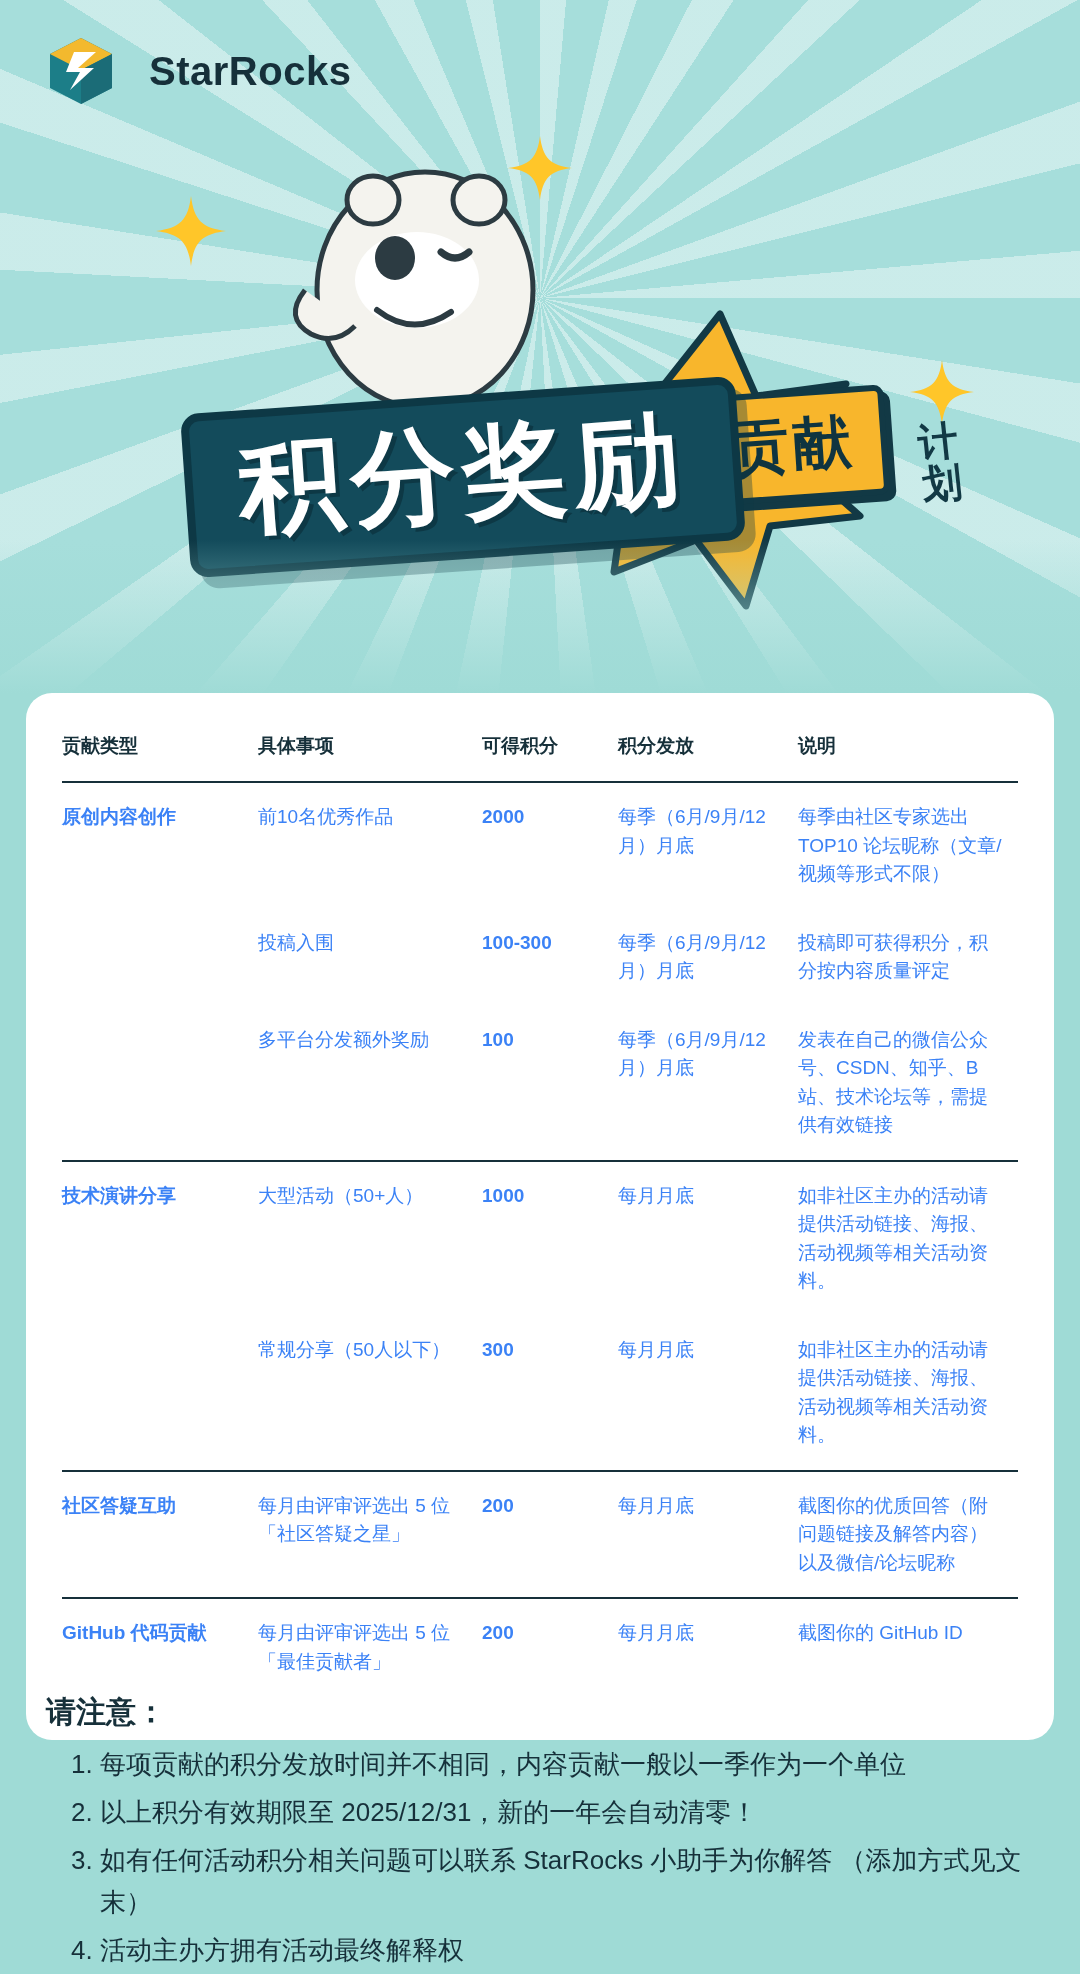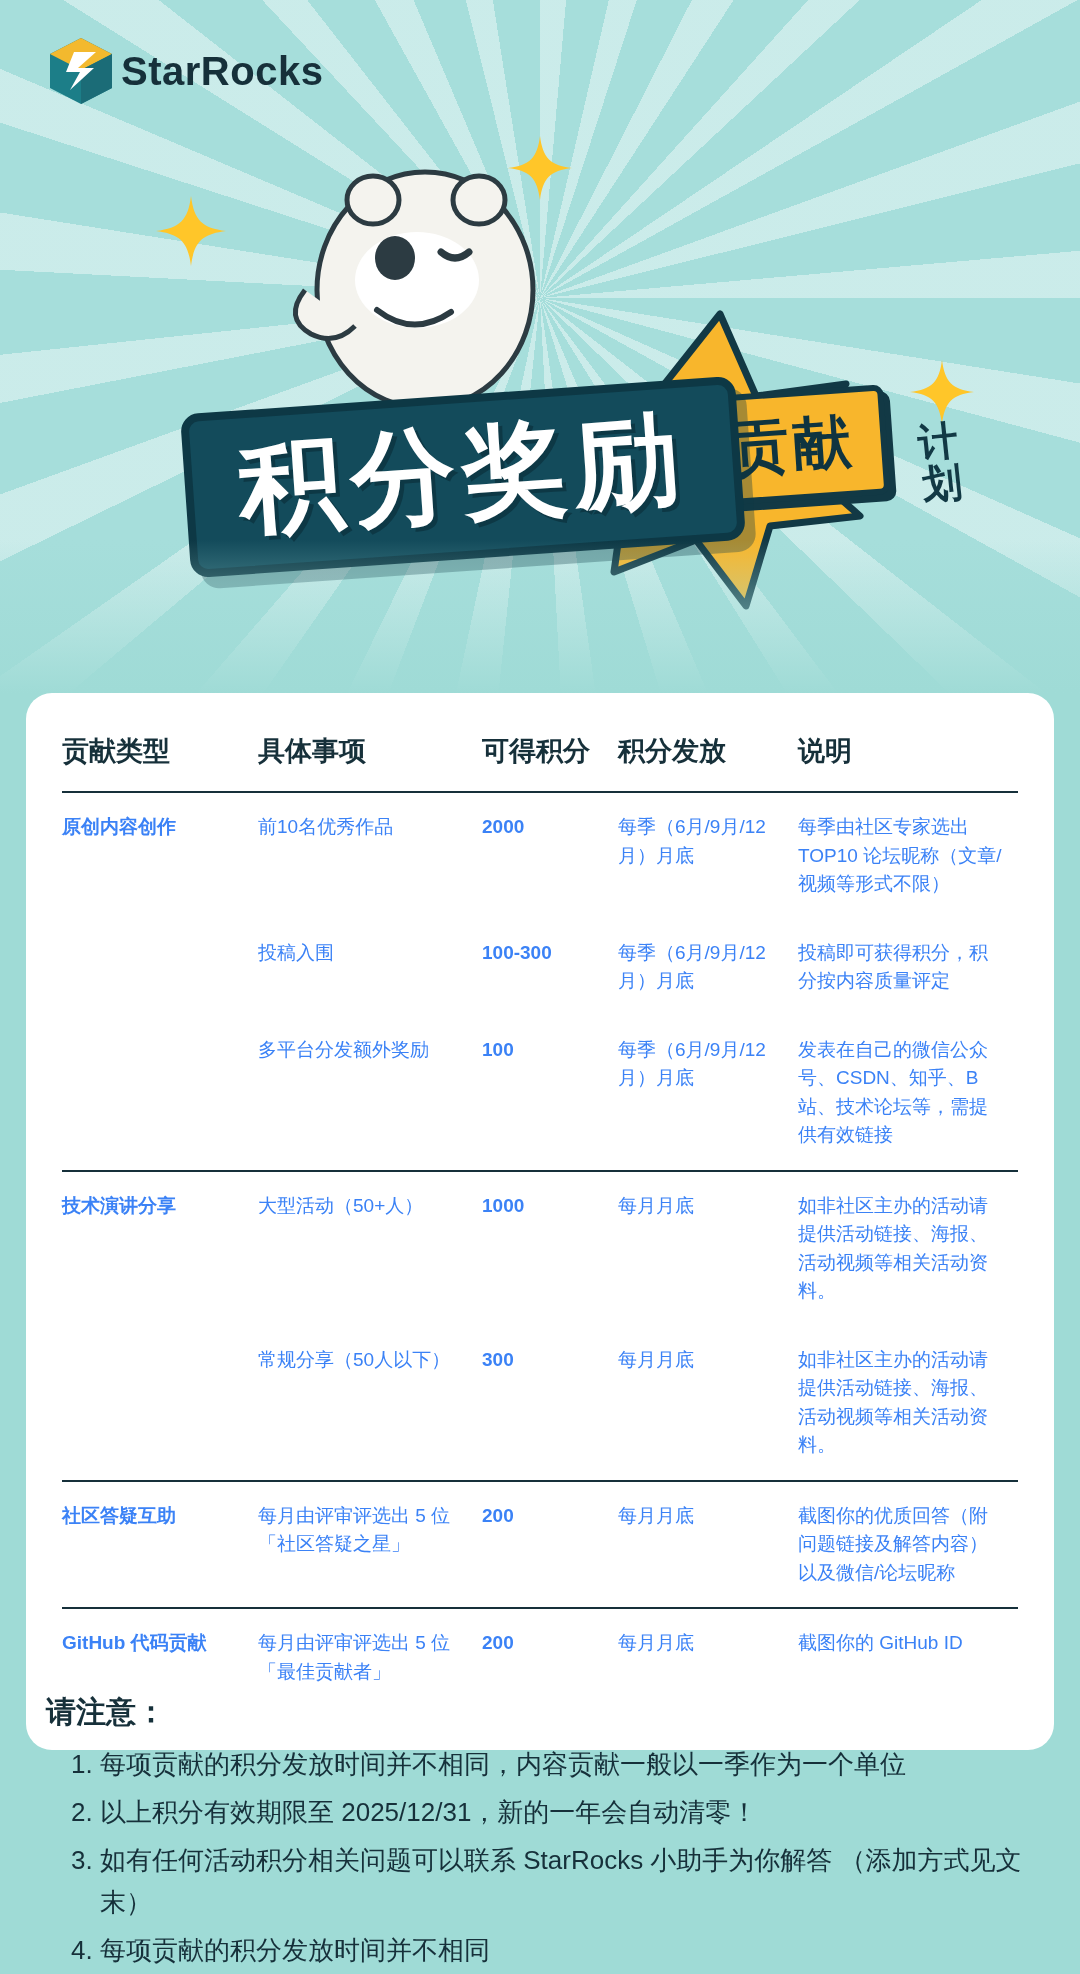--- a/index.html
+++ b/index.html
@@ -50,21 +50,21 @@
         rgba(255,255,255,.55) 346deg 351deg, rgba(255,255,255,0) 351deg 360deg);
     opacity:.75;
   }
   .hero-fade{
     position:absolute;left:0;right:0;bottom:0;height:180px;
     background:linear-gradient(to bottom, rgba(159,219,214,0) 0%, #9fdbd6 85%);
   }
 
   
   .logo{
-    position:absolute;left:44px;top:34px;display:flex;align-items:center;gap:3px;
+    position:absolute;left:44px;top:34px;display:flex;align-items:center;gap:31px;
   }
   .logo-mark{width:74px;height:74px;position:relative;}
   .logo-text{
     font-size:40px;font-weight:bold;color:#16303a;letter-spacing:.5px;
   }
 
   
   .mascot{position:absolute;left:265px;top:140px;width:300px;height:300px;}
 
   
@@ -105,21 +105,21 @@
     position:absolute;left:26px;top:693px;width:1028px;
     background:#fff;border-radius:26px;
     padding:40px 0 44px;
     box-sizing:border-box;
   }
   table.points{
     width:956px;margin:0 36px;border-collapse:collapse;
     table-layout:fixed;
   }
   table.points th{
-    text-align:left;font-size:27px;font-weight:bold;color:#16303a;
+    text-align:left;font-size:19px;font-weight:bold;color:#16303a;
     padding:0 0 22px 0;
   }
   table.points thead tr{border-bottom:2px solid #16303a;}
   col.c1{width:196px;} col.c2{width:224px;} col.c3{width:136px;}
   col.c4{width:180px;} col.c5{width:220px;}
 
   table.points td{
     vertical-align:top;padding:20px 12px 20px 0;font-size:19px;color:#3b82f6;
     line-height:1.5;
   }
@@ -290,15 +290,15 @@
     </tbody>
   </table>
 </div>
 
 <div class="notes">
   <h3>请注意：</h3>
   <ol>
     <li>每项贡献的积分发放时间并不相同，内容贡献一般以一季作为一个单位</li>
     <li>以上积分有效期限至 2025/12/31，新的一年会自动清零！</li>
     <li>如有任何活动积分相关问题可以联系 StarRocks 小助手为你解答 （添加方式见文末）</li>
-    <li>每项贡献的积分发放时间并不相同</li>
+    <li>活动主办方拥有活动最终解释权</li>
   </ol>
 </div>
 
 </body></html>

